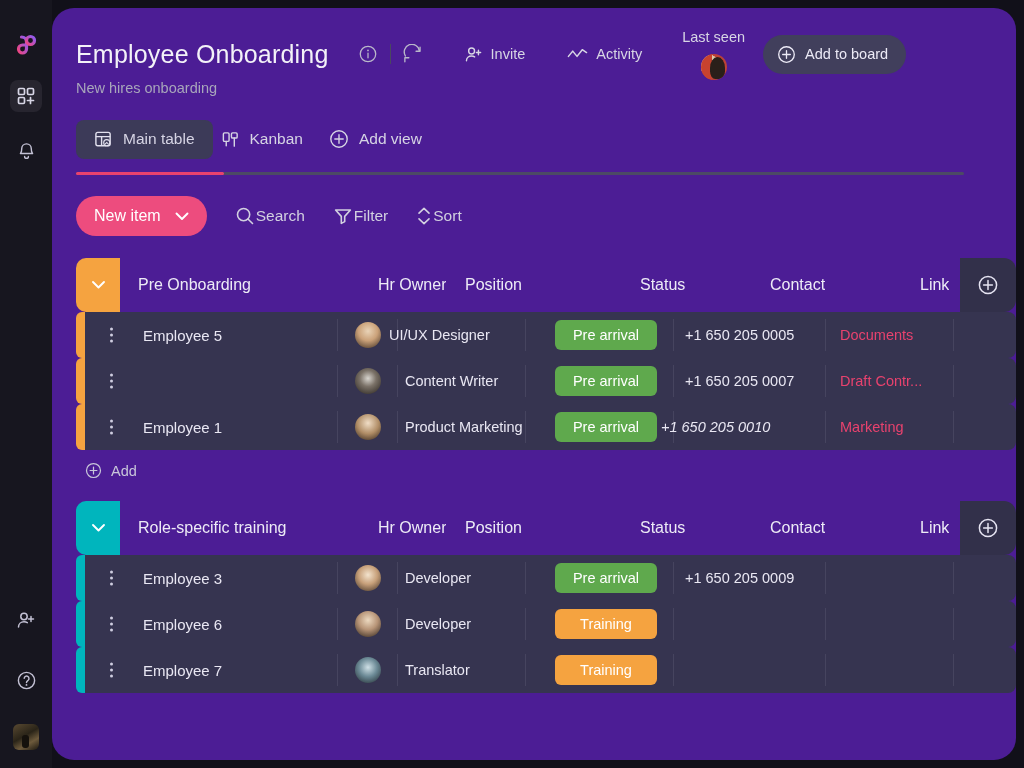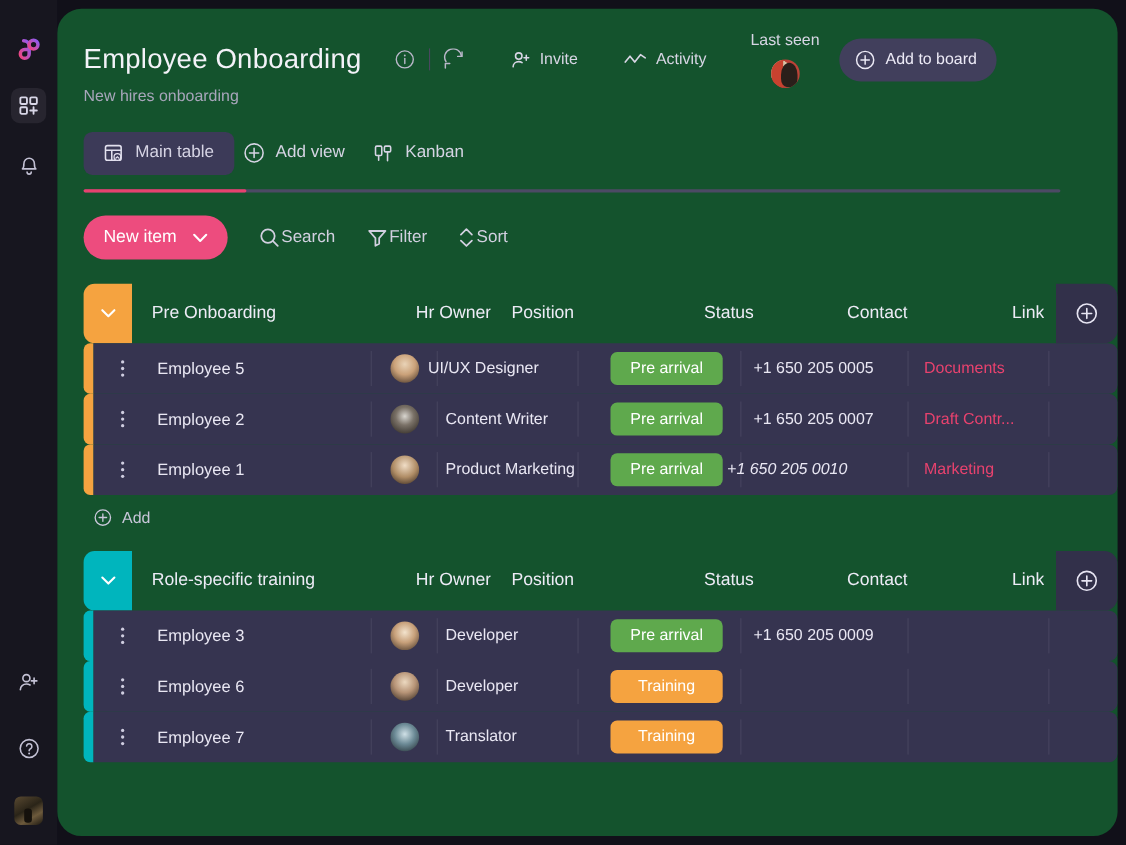--- a/index.html
+++ b/index.html
@@ -34,21 +34,21 @@
   }
   .rail-avatar::after{
     content:""; position:absolute; left:9px; bottom:2px; width:7px; height:13px;
     border-radius:3px; background:#15110c;
   }
 
   
   #panel {
     position: absolute; left: 52px; top: 8px;
     width: 964px; height: 752px;
-    background: #14532d;
+    background: #4c1d95;
     border-radius: 22px 22px 22px 22px;
     overflow: hidden;
   }
   .panel-inner { padding: 26px 0 0 24px; position: relative; height: 100%; }
 
   
   .hdr-row { display: flex; align-items: center; height: 40px; }
   .board-title {
     font-size: 25px; color: #f3f2f8; font-weight: 400; letter-spacing: .2px;
     white-space: nowrap;
@@ -294,36 +294,36 @@
           <rect x="2" y="2.5" width="15" height="14" rx="2"></rect>
           <path d="M2 7h15M8 7v9.5"></path>
           <circle cx="13.4" cy="13.4" r="3.2" fill="#3c3a58" stroke="#e2e0ee" stroke-width="1.2"></circle>
           <path d="M11.9 14.6l1.5-1.5 1.5 1.5" stroke-width="1.1" stroke-linecap="round"></path>
         </svg>
       </span>
       <span>Main table</span>
     </div>
     <div class="tab plain">
       <span>
-        <svg width="20" height="20" viewBox="0 0 20 20" fill="none" stroke="#d6d4e4" stroke-width="1.4">
-          <circle cx="10" cy="10" r="8.2"></circle>
-          <path d="M10 5.8v8.4M5.8 10h8.4" stroke-linecap="round"></path>
-        </svg>
-      </span>
-      <span>Add view</span>
-    </div>
-    <div class="tab plain">
-      <span>
         <svg width="19" height="19" viewBox="0 0 20 20" fill="none" stroke="#d6d4e4" stroke-width="1.5">
           <rect x="2.5" y="3" width="6" height="9" rx="1.2"></rect>
           <rect x="11" y="3" width="6" height="5.5" rx="1.2"></rect>
           <path d="M5.5 12v4.5M14 8.5V17" stroke-linecap="round"></path>
         </svg>
       </span>
       <span>Kanban</span>
+    </div>
+    <div class="tab plain">
+      <span>
+        <svg width="20" height="20" viewBox="0 0 20 20" fill="none" stroke="#d6d4e4" stroke-width="1.4">
+          <circle cx="10" cy="10" r="8.2"></circle>
+          <path d="M10 5.8v8.4M5.8 10h8.4" stroke-linecap="round"></path>
+        </svg>
+      </span>
+      <span>Add view</span>
     </div>
   </div>
   <div class="tabs-underline"></div>
 
   <div class="toolbar">
     <div class="newitem">
       <span>New item</span>
       <span>
         <svg width="14" height="9" viewBox="0 0 14 9" fill="none" stroke="#fff" stroke-width="1.9">
           <path d="M1.5 1.5L7 7l5.5-5.5" stroke-linecap="round" stroke-linejoin="round"></path>
@@ -410,21 +410,20 @@
             </div>
           </div>
           <div class="row">
             <div class="row-bar" style="background: rgb(245, 163, 64);"></div>
             <div class="row-body">
               <div class="dots">
                 <i></i>
                 <i></i>
                 <i></i>
               </div>
-              <div class="cell" style="left: 58px; font-size: 15px;">Employee 2</div>
               <div class="cell-div" style="left: 252px;"></div>
               <div class="cell-div" style="left: 312px;"></div>
               <div class="cell-div" style="left: 440px;"></div>
               <div class="cell-div" style="left: 588px;"></div>
               <div class="cell-div" style="left: 740px;"></div>
               <div class="cell-div" style="left: 868px;"></div>
               <div class="cell" style="left: 270px;">
                 <span class="avatar-sm" style="background: radial-gradient(circle at 50% 40%, rgb(216, 213, 207) 0%, rgb(123, 114, 104) 40%, rgb(36, 31, 26) 100%);"></span>
               </div>
               <div class="cell" style="left: 320px;">Content Writer</div>

